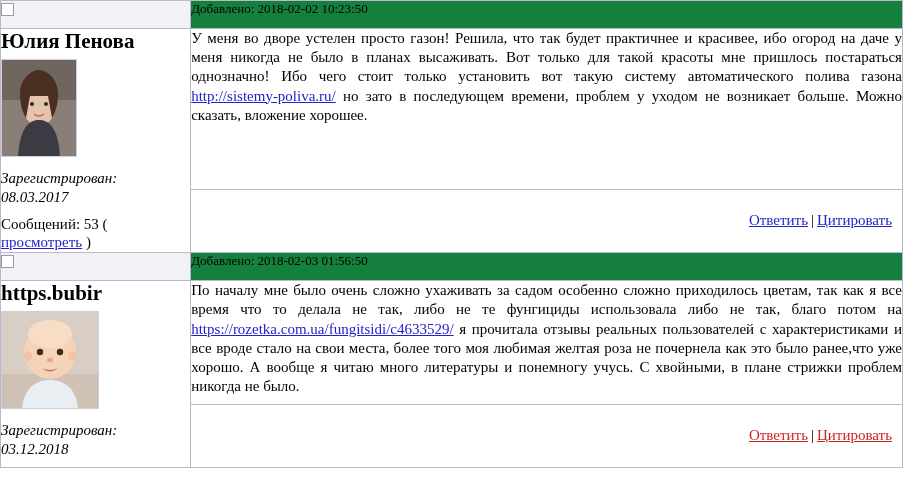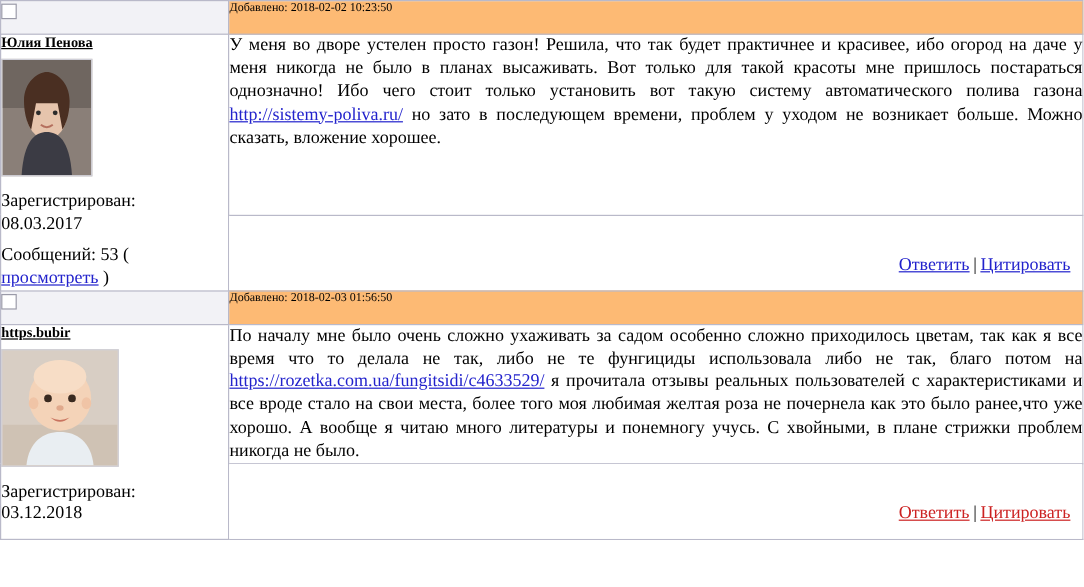--- a/index.html
+++ b/index.html
@@ -28,65 +28,65 @@
   .col-user { width: 190px; }
   .col-body { width: 711px; }
 
   
   .hdr-check {
     height: 27px;
     background: #f2f2f6;
     padding: 5px 8px;
   }
   .hdr-date {
-    background: #fdba74;
+    background: #15803d;
     padding: 5px 8px;
-    font-size: 10px;
+    font-size: 13px;
     white-space: nowrap;
   }
   .checkbox {
     width: 11px;
     height: 11px;
     border: 1px solid #9a9aa8;
     background: #ffffff;
     display: inline-block;
     margin-top: 2px;
   }
 
   
   .user-cell {
     padding: 6px 8px 10px 8px;
     background: #ffffff;
   }
   .user-name {
     font-weight: bold;
-    font-size: 12px;
+    font-size: 21px;
     margin: 0 0 6px 0;
     line-height: 1.15;
-    text-decoration: underline;
   }
   .avatar {
     width: 74px;
     height: 96px;
     border: 1px solid #cfcfd8;
     margin-bottom: 12px;
     overflow: hidden;
     position: relative;
     background: #c9c2bc;
   }
   .avatar.av2 {
     width: 96px;
     height: 96px;
     background: #d9cfc6;
   }
   .avatar svg { display: block; }
   .user-meta {
     font-size: 15px;
     line-height: 1.25;
     margin-bottom: 8px;
+    font-style: italic;
   }
   .user-posts {
     font-size: 15px;
     line-height: 1.25;
   }
   a.link {
     color: #2222cc;
     text-decoration: underline;
   }
   a.link.red {
@@ -103,21 +103,21 @@
   .post-actions {
     padding: 8px 10px 6px 8px;
     text-align: right;
     background: #ffffff;
     height: 62px;
     position: relative;
   }
   .post-actions .actions-inner {
     position: absolute;
     right: 10px;
-    bottom: 12px;
+    bottom: 23px;
     white-space: nowrap;
   }
   .sep { color: #000; padding: 0 3px; }
 </style>
 </head>
 <body>
 
 <table class="forum">
   <colgroup>
     <col class="col-user">

